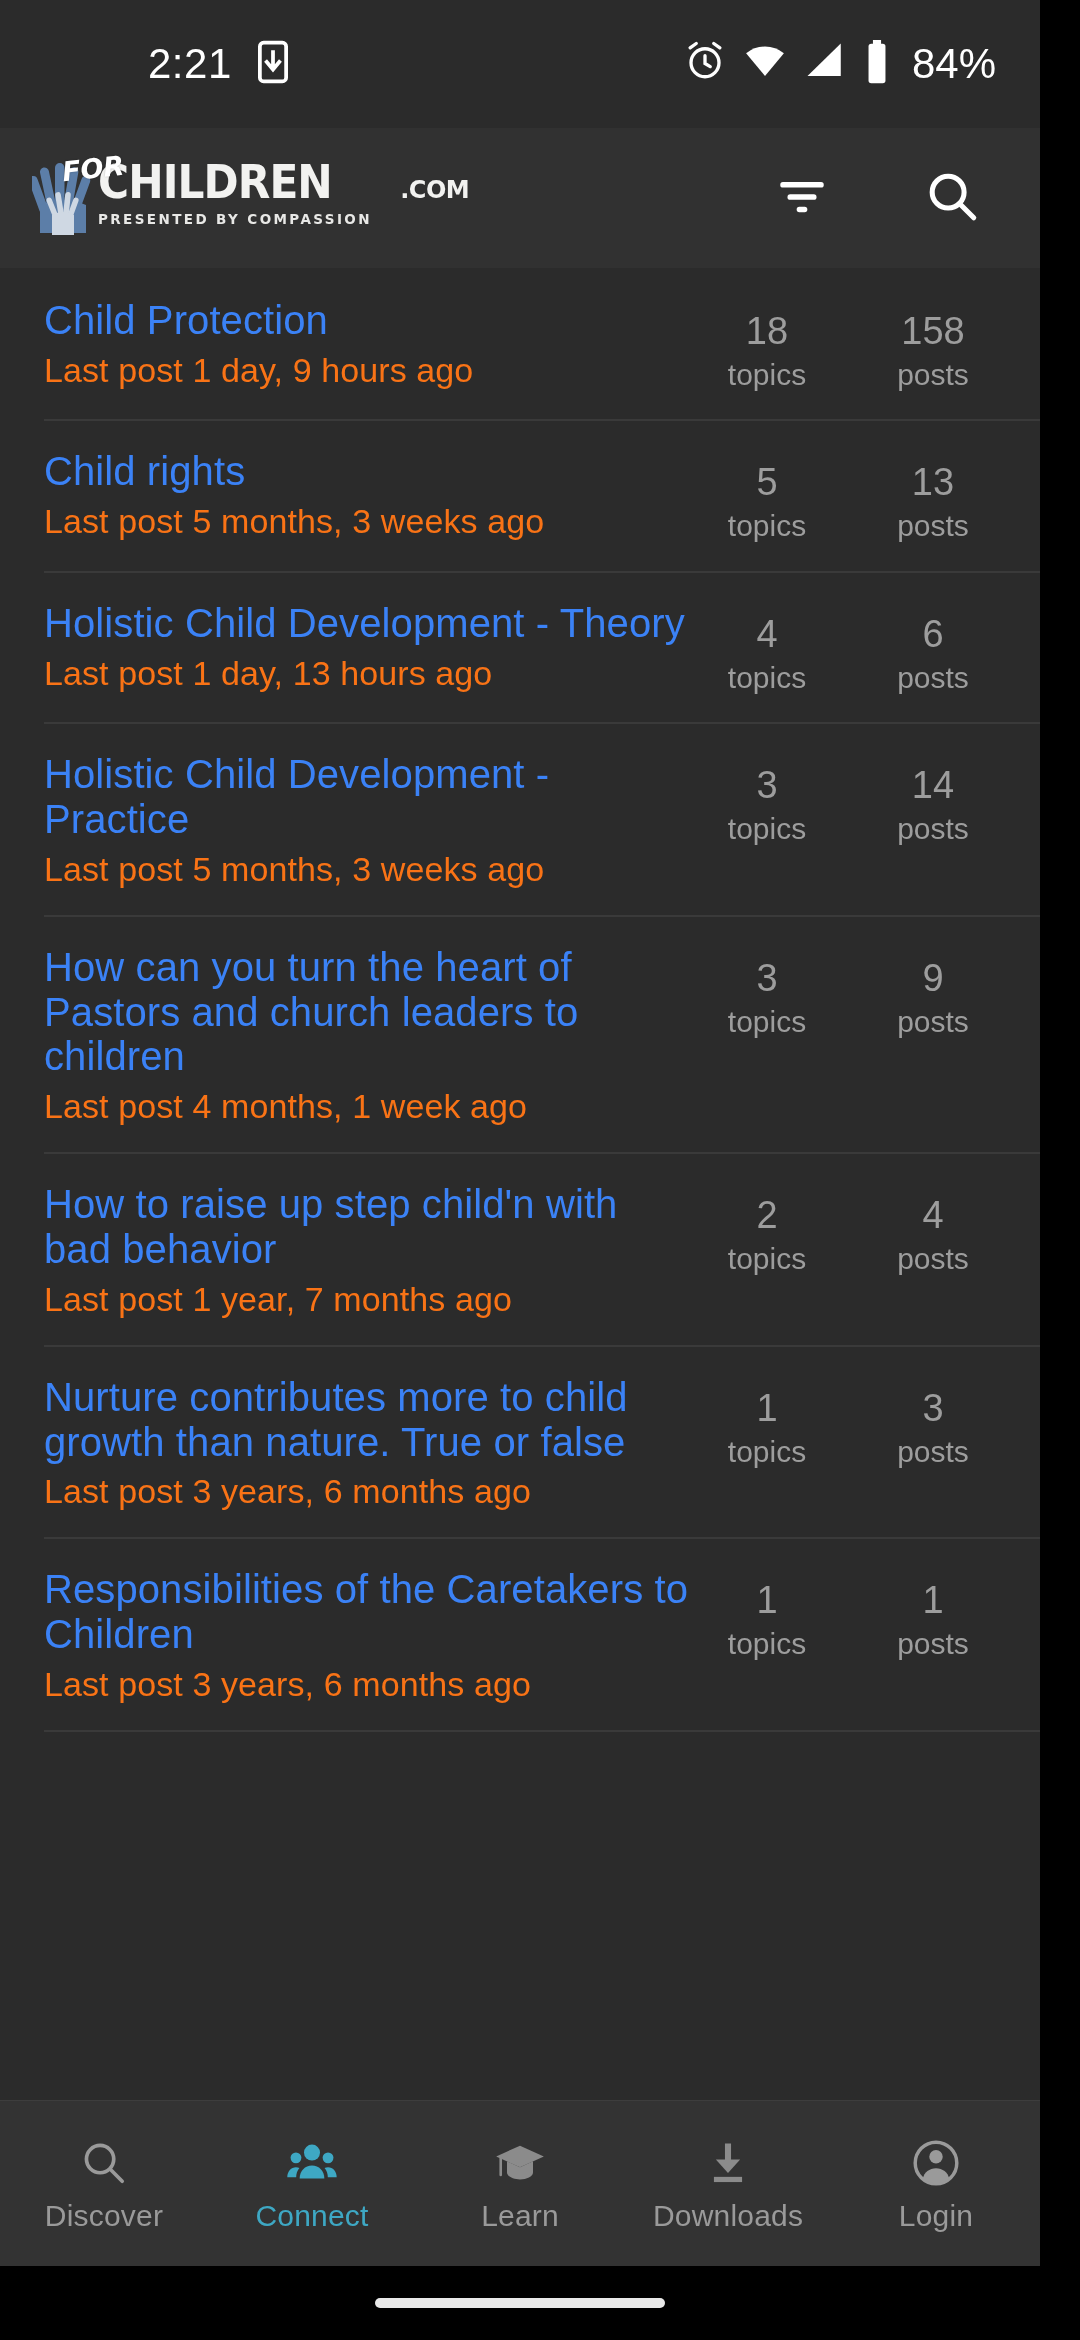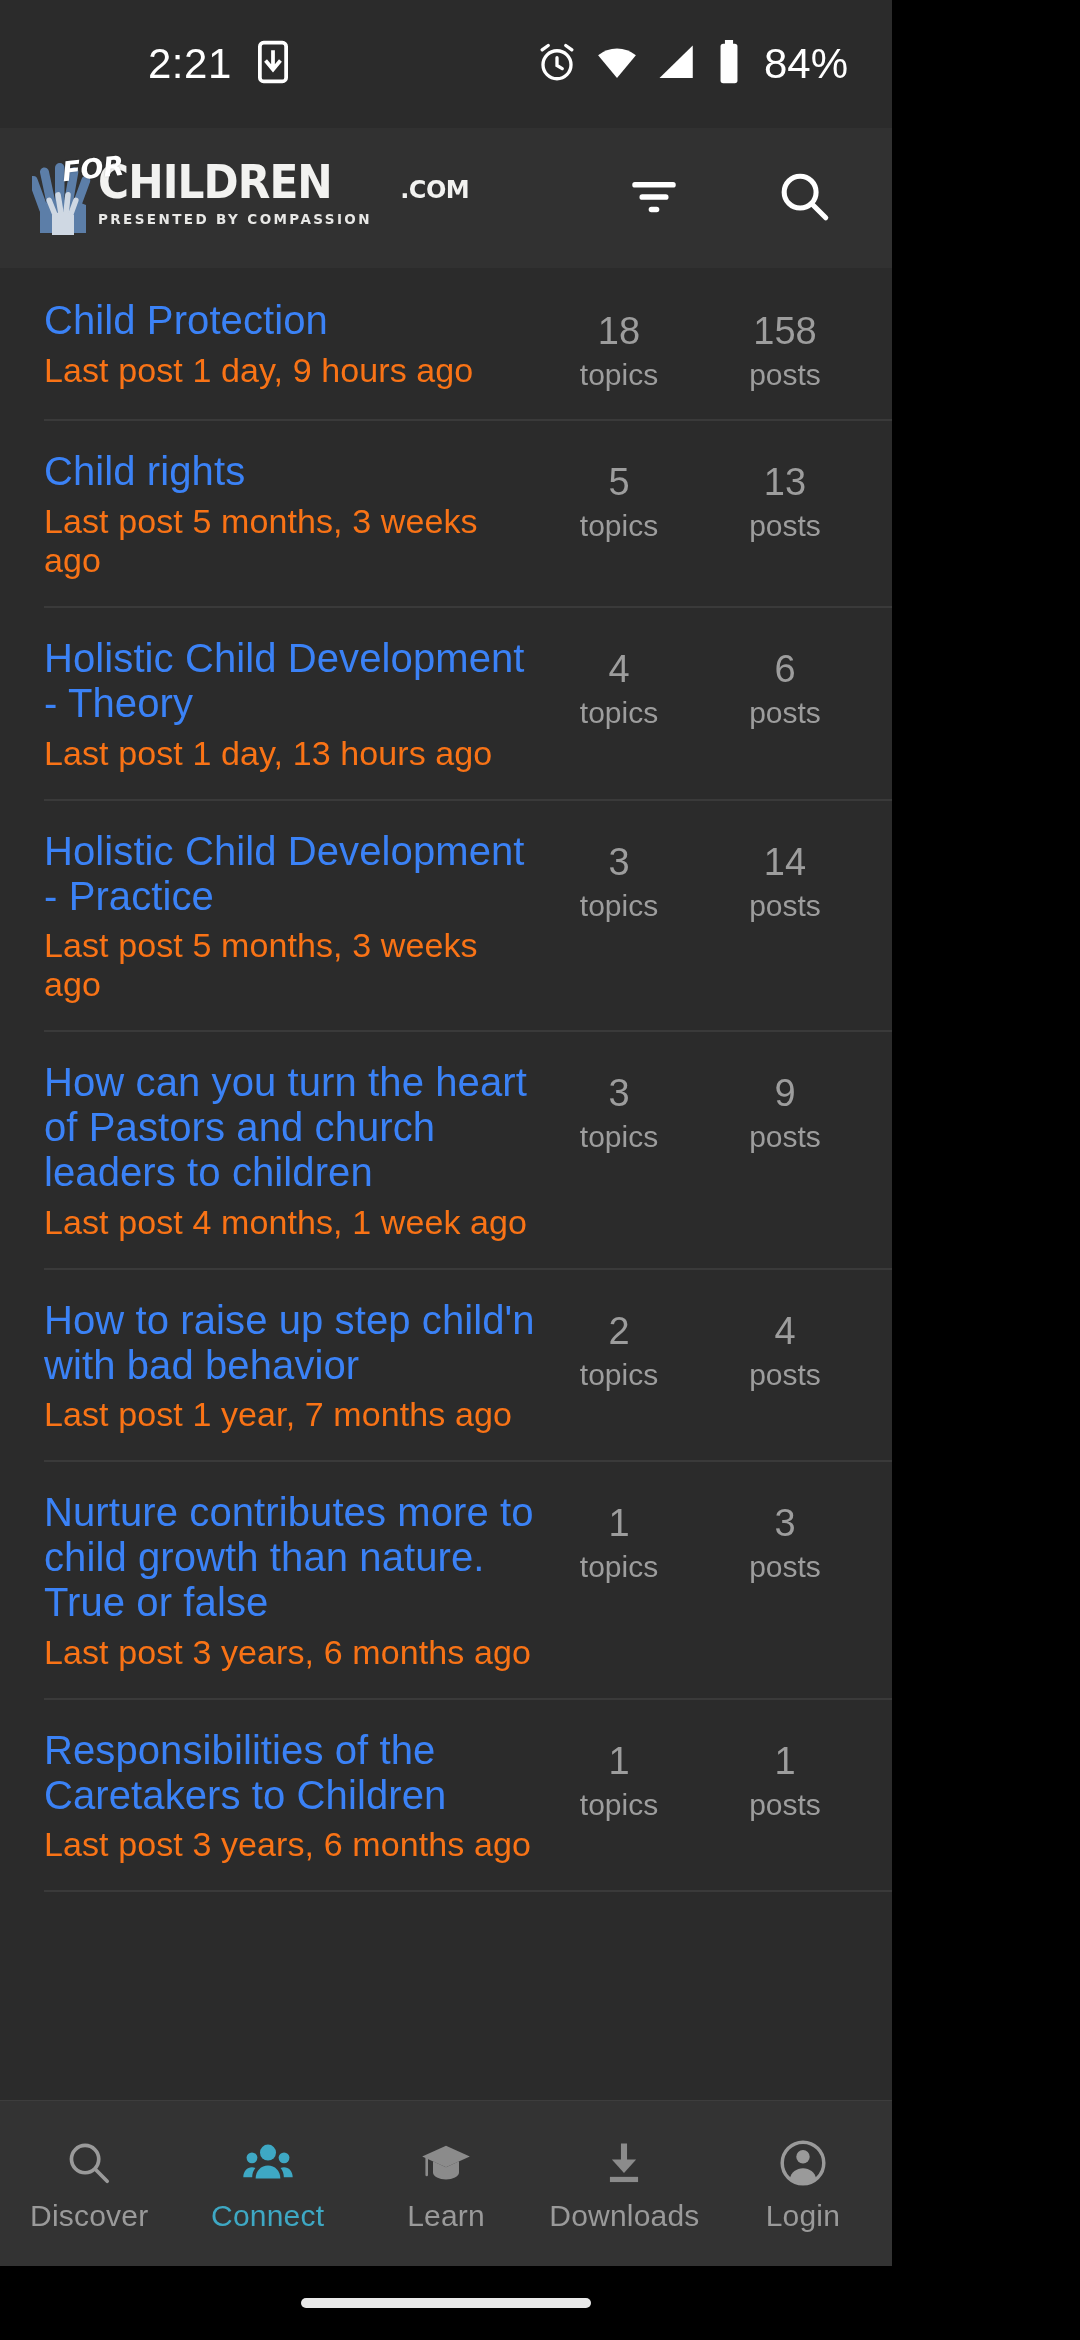--- a/index.html
+++ b/index.html
@@ -4,37 +4,37 @@
 <style>
   * { margin:0; padding:0; box-sizing:border-box; }
   html,body {
     width:1080px; height:2340px;
     background:#000;
     font-family:"Liberation Sans", sans-serif;
     overflow:hidden;
   }
   .phone {
     position:relative;
-    width:892px; height:2340px;
+    width:1040px; height:2340px;
     background:#2b2b2b;
     display:flex; flex-direction:column;
   }
 
   
   .statusbar {
     height:128px; flex:0 0 128px;
     background:#2b2b2b;
     display:flex; align-items:center;
     padding:0 44px 0 0;
     color:#fff;
     position:relative;
   }
   .sb-left { display:flex; align-items:center; gap:26px; margin-left:148px; }
   .sb-time { font-size:42px; letter-spacing:0.5px; font-family:"Liberation Sans", sans-serif; }
-  .sb-right { margin-left:auto; display:flex; align-items:flex-end; gap:18px; }
+  .sb-right { margin-left:auto; display:flex; align-items:flex-start; gap:18px; }
   .sb-batt-txt { font-size:42px; margin-left:4px; }
   .ic { display:block; }
 
   
   .appbar {
     height:140px; flex:0 0 140px;
     background:#313131;
     display:flex; align-items:center;
     padding:0 56px 0 32px;
     position:relative;

